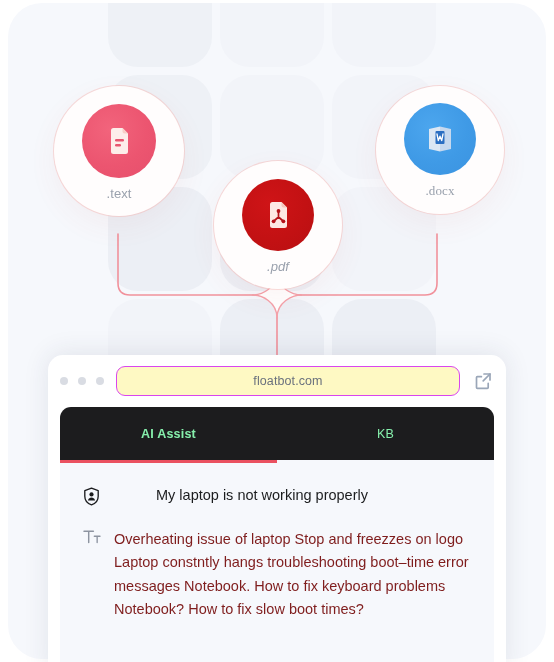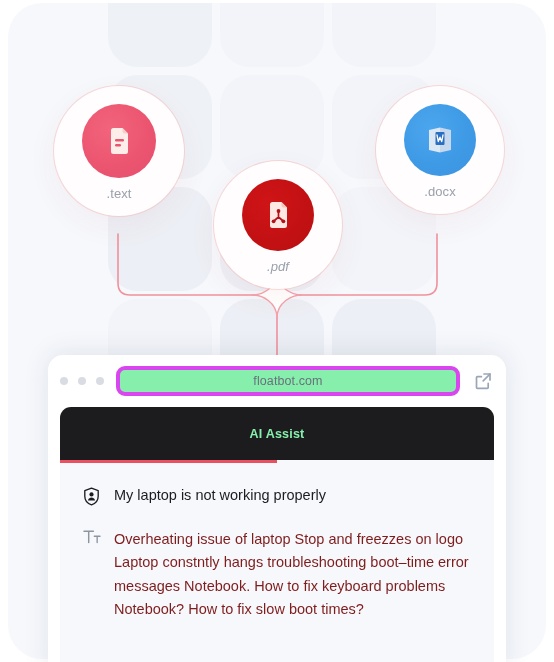--- a/index.html
+++ b/index.html
@@ -103,21 +103,21 @@
   #node-pdf .flabel { margin-top: 8px; }
 
   #node-docx {
     left: 376px; top: 86px; width: 128px; height: 128px;
   }
   #node-docx .disc {
     width: 72px; height: 72px;
     background: radial-gradient(circle at 38% 34%, #4ca6ee 0%, #3f9ae6 55%, #3b93e0 100%);
     margin-top: 2px;
   }
-  #node-docx .flabel { margin-top: 8px; }
+  #node-docx .flabel { margin-top: 8px; font-family: Liberation Serif, serif; }
 
   
   .browser {
     position: absolute;
     left: 48px;
     top: 355px;
     width: 458px;
     height: 320px;
     background: #ffffff;
     border-radius: 15px 15px 0 0;
@@ -132,22 +132,22 @@
     box-sizing: border-box;
   }
   .dots { display: flex; gap: 10px; margin-right: 12px; }
   .dot {
     width: 8px; height: 8px; border-radius: 50%;
     background: #d9dce3;
   }
   .url-bar {
     flex: 1;
     height: 30px;
-    background: #86efac;
-    border: 4px solid #d946ef;
+    background: #fef9c3;
+    border: 1px solid #d946ef;
     border-radius: 9px;
     display: flex;
     align-items: center;
     justify-content: center;
     box-sizing: border-box;
   }
   .url-text {
     font-size: 12.5px;
     color: #6a717d;
     letter-spacing: .1px;
@@ -207,20 +207,21 @@
     flex: 0 0 auto;
     width: 19px;
     padding-top: 1px;
     display: flex;
     justify-content: center;
   }
   .msg-text-strong {
     font-size: 14.5px;
     color: #1b1c1e;
     line-height: 1.35;
+    margin-left: 42px;
   }
   .msg-text-body {
     font-size: 14.5px;
     color: #7f1d1d;
     line-height: 1.62;
     max-width: 372px;
   }
 </style>
 </head>
 <body>
@@ -308,20 +309,23 @@
           <path d="M17 3 L10.2 9.8" stroke="#9aa6b8" stroke-width="1.7" fill="none" stroke-linecap="round"></path>
           <path d="M15.2 12.4 L15.2 16.4 A0.9 0.9 0 0 1 14.3 17.3 L4.4 17.3 A0.9 0.9 0 0 1 3.5 16.4 L3.5 6.6 A0.9 0.9 0 0 1 4.4 5.7 L8.4 5.7" stroke="#9aa6b8" stroke-width="1.7" fill="none" stroke-linecap="round" stroke-linejoin="round"></path>
         </svg>
       </div>
     </div>
 
     <div class="tabstrip">
       <div class="tab active">
         <span>AI Assist</span>
       </div>
+      <div class="tab">
+        <span>KB</span>
+      </div>
       <div class="tab-underline"></div>
     </div>
 
     <div class="chat-body">
 
       <div class="msg-row">
         <div class="msg-icon">
           <svg width="17" height="19" viewBox="0 0 17 19">
             <path d="M8.5 1.2 L15.2 3.7 L15.2 9.2 C15.2 13.6 12.3 16.5 8.5 17.8 C4.7 16.5 1.8 13.6 1.8 9.2 L1.8 3.7 Z" fill="none" stroke="#1b1c1e" stroke-width="1.35" stroke-linejoin="round"></path>
             <circle cx="8.5" cy="7.4" r="2.1" fill="#1b1c1e"></circle>

